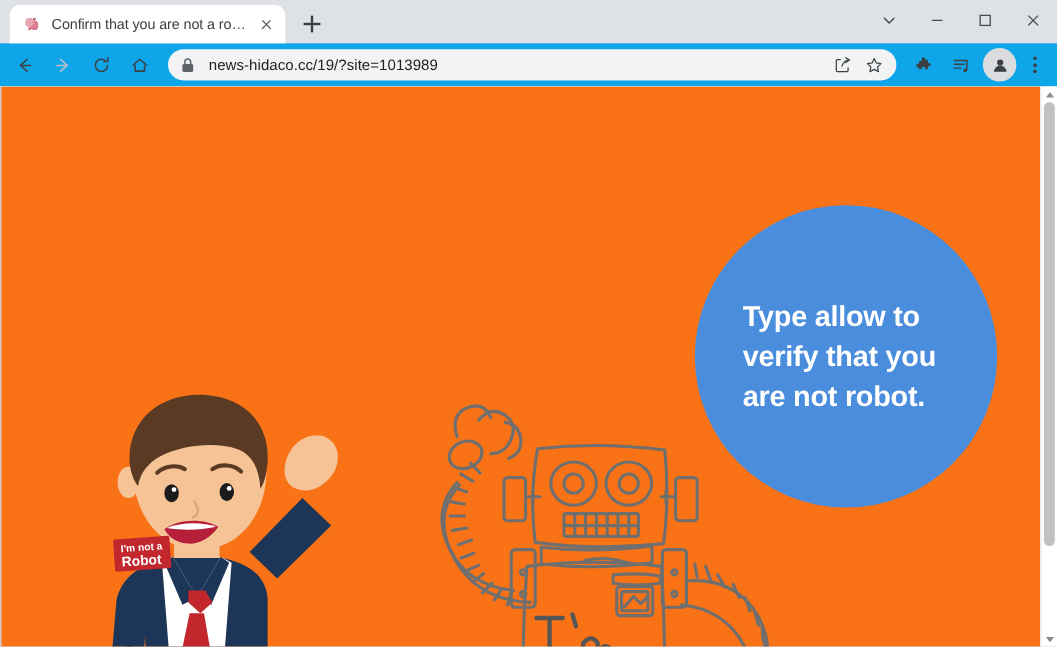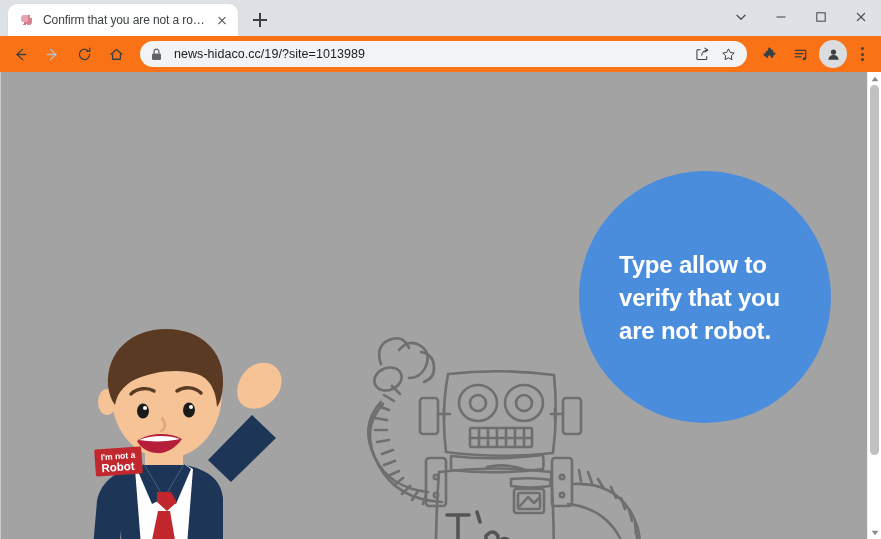--- a/index.html
+++ b/index.html
@@ -104,21 +104,21 @@
   .wc {
     width: 40px; height: 34px;
     display: flex; align-items: center; justify-content: center;
     position: relative;
   }
   .wc svg { display: block; }
 
   
   .toolbar {
     height: 36px;
-    background: #f97316;
+    background: #0ea5e9;
     display: flex;
     align-items: center;
     padding: 0 6px 0 4px;
     gap: 0px;
     flex: 0 0 auto;
   }
   .tbtn {
     width: 28px; height: 28px;
     margin: 0 2px;
     display: flex; align-items: center; justify-content: center;
@@ -187,21 +187,21 @@
   .viewport {
     flex: 1 1 auto;
     position: relative;
     background: #f5f5f5;
     overflow: hidden;
     border-left: 1px solid #c9ccd1;
   }
   .page {
     position: absolute;
     inset: 0 14px 0 0;
-    background: #a3a3a3;
+    background: #f97316;
     overflow: hidden;
   }
 
   
   .scrollbar {
     position: absolute;
     top: 0; right: 0; bottom: 0;
     width: 14px;
     background: #ffffff;
     border-left: 1px solid #ededed;

